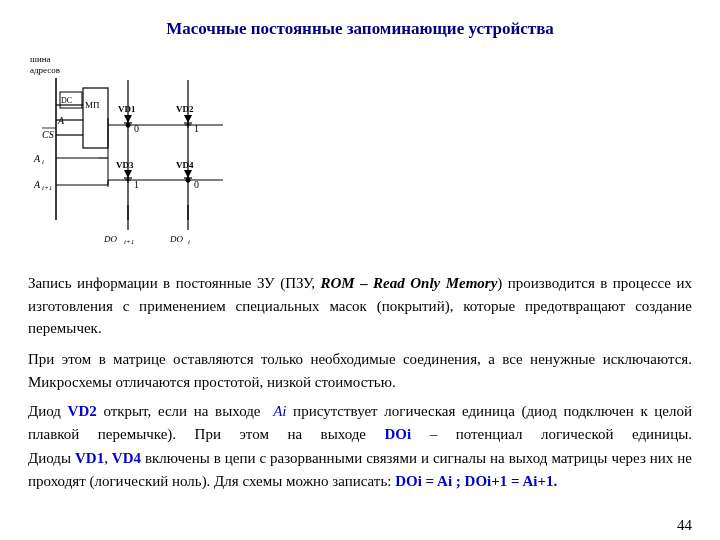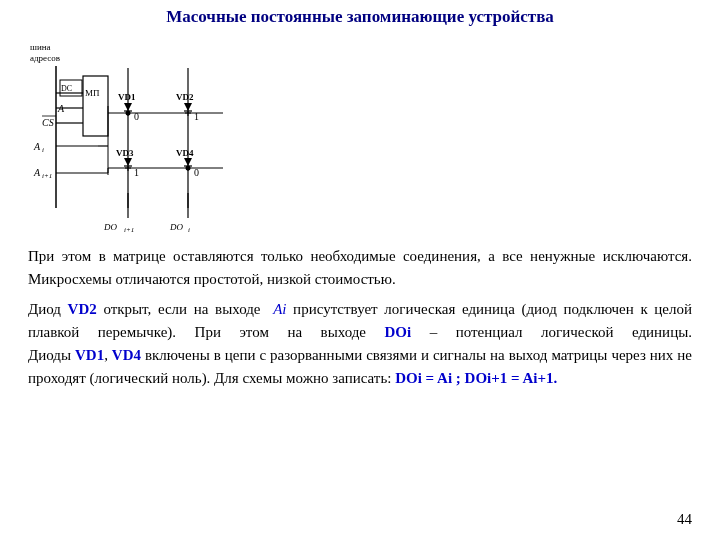--- a/index.html
+++ b/index.html
@@ -9,36 +9,36 @@
       background: #fff;
       font-family: "Times New Roman", Times, serif;
       font-size: 15px;
       color: #000;
       overflow: hidden;
       position: relative;
     }
     .page {
       width: 720px;
       height: 540px;
-      padding: 6px 28px 14px 28px;
+      padding: 18px 28px 14px 28px;
       display: flex;
       flex-direction: column;
       gap: 0;
     }
     .title {
       text-align: center;
       font-weight: bold;
       font-size: 17px;
       color: #000080;
       margin-bottom: 10px;
       line-height: 1.3;
     }
     .top-section {
       display: flex;
-      flex-direction: row;
+      flex-direction: column;
       gap: 12px;
       margin-bottom: 8px;
       align-items: flex-start;
     }
     .diagram-area {
       flex: 0 0 210px;
       min-width: 210px;
     }
     .right-text {
       flex: 1;
@@ -51,21 +51,21 @@
       text-align: justify;
       line-height: 1.55;
       margin-bottom: 6px;
     }
     .bold-blue { font-weight: bold; color: #0000cc; }
     .italic-bold-blue { font-weight: bold; color: #0000cc; }
     .italic-blue { font-style: italic; color: #0000cc; margin-left: 6px; }
     .italic-bold-rom { font-weight: bold; font-style: italic; }
     .page-number {
       position: absolute;
-      bottom: 12px;
+      bottom: 6px;
       right: 28px;
       font-size: 15px;
       color: #000;
     }
     svg text { font-family: "Times New Roman", Times, serif; }
   </style>
 </head>
 <body>
 
 <div class="page">
@@ -156,20 +156,23 @@
         <line x1="80" y1="75" x2="80" y2="75" stroke="#000" stroke-width="1"></line>
 
         <line x1="70" y1="108" x2="80" y2="108" stroke="#000" stroke-width="1.2"></line>
         <text x="6" y="138" font-size="10" font-style="italic" fill="#000">A</text>
         <text x="14" y="140" font-size="7" font-style="italic" fill="#000">i+1</text>
         <line x1="28" y1="135" x2="80" y2="135" stroke="#000" stroke-width="1.2"></line>
         <line x1="80" y1="130" x2="80" y2="135" stroke="#000" stroke-width="1"></line>
       </svg>
     </div>
 
+    <div class="right-text">
+      <span>Запись информации в постоянные ЗУ (ПЗУ,&nbsp;</span><span class="italic-bold-rom">ROM</span><span class="italic-bold-rom"> – Read Only Memory</span><span>) производится в процессе их изготовления с применением специальных масок (покрытий), которые предотвращают создание перемычек.</span>
+    </div>
   </div>
 
   <div class="body-text">При этом в матрице оставляются только необходимые соединения, а все ненужные исключаются. Микросхемы отличаются простотой, низкой стоимостью.</div>
 
   <div class="body-text">
     <span>Диод&nbsp;</span><span class="bold-blue">VD2</span><span>&nbsp;открыт, если на выходе&nbsp;</span><span class="italic-blue">Ai</span><span>&nbsp;присутствует логическая единица (диод подключен к целой плавкой перемычке). При этом на выходе&nbsp;</span><span class="bold-blue">DOi</span><span>&nbsp;– потенциал логической единицы. Диоды&nbsp;</span><span class="bold-blue">VD1</span><span>,&nbsp;</span><span class="bold-blue">VD4</span><span>&nbsp;включены в цепи с разорванными связями и сигналы на выход матрицы через них не проходят (логический ноль). Для схемы можно записать:&nbsp;</span><span class="italic-bold-blue">DOi = Ai ; DOi+1 = Ai+1.</span>
   </div>
 
   <div class="page-number">44</div>
 </div>

